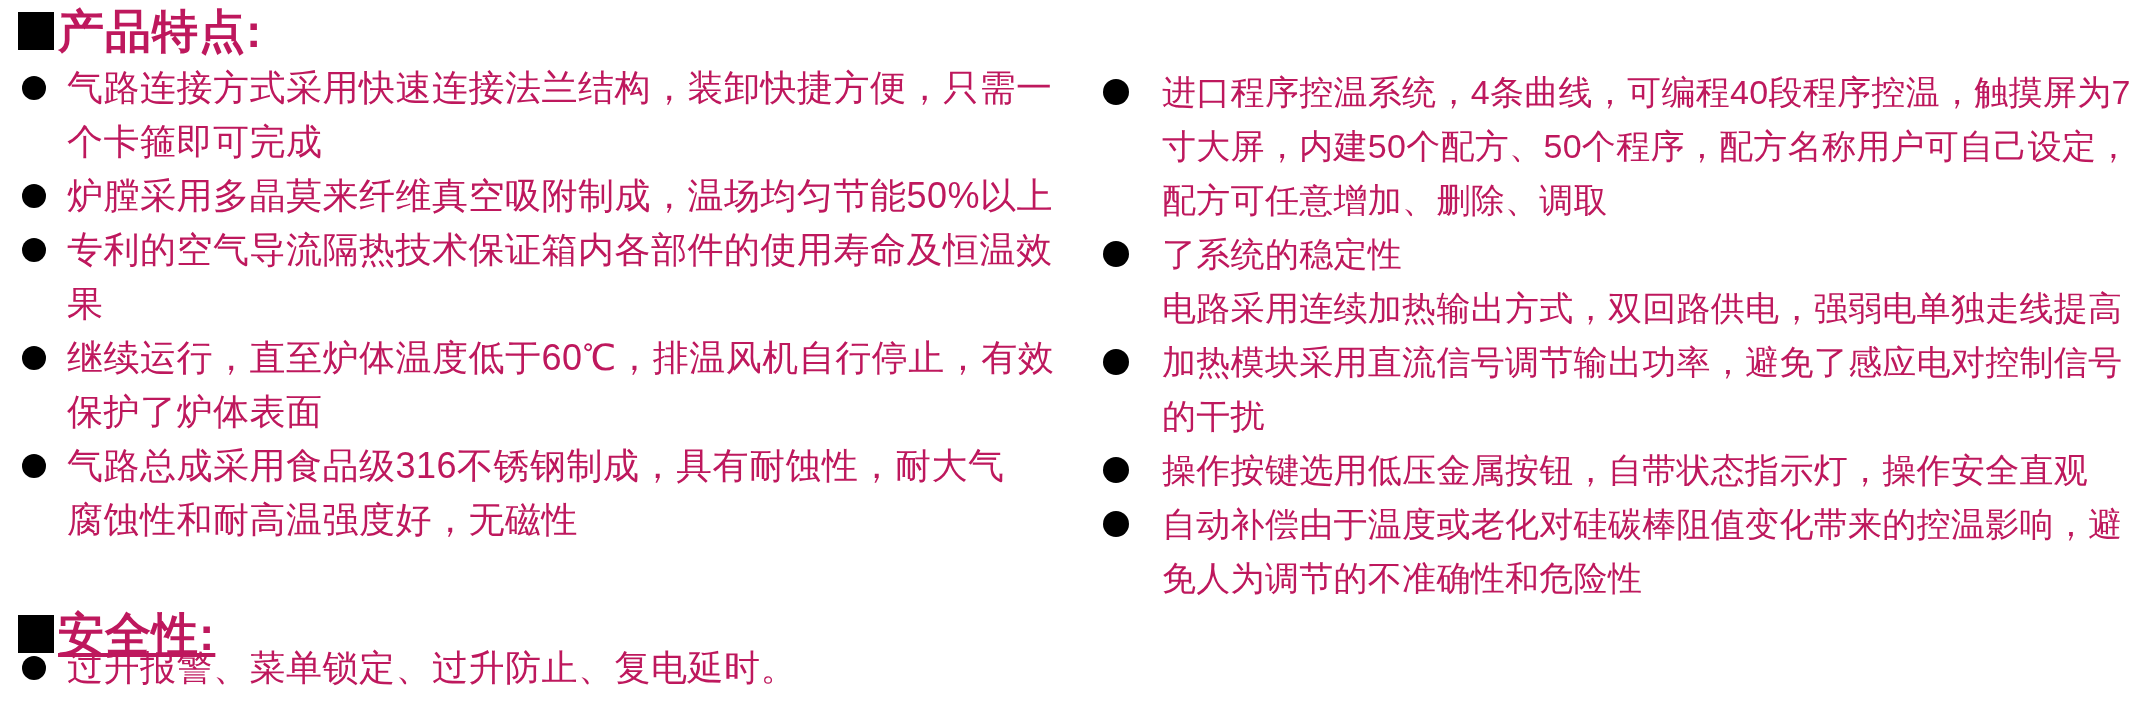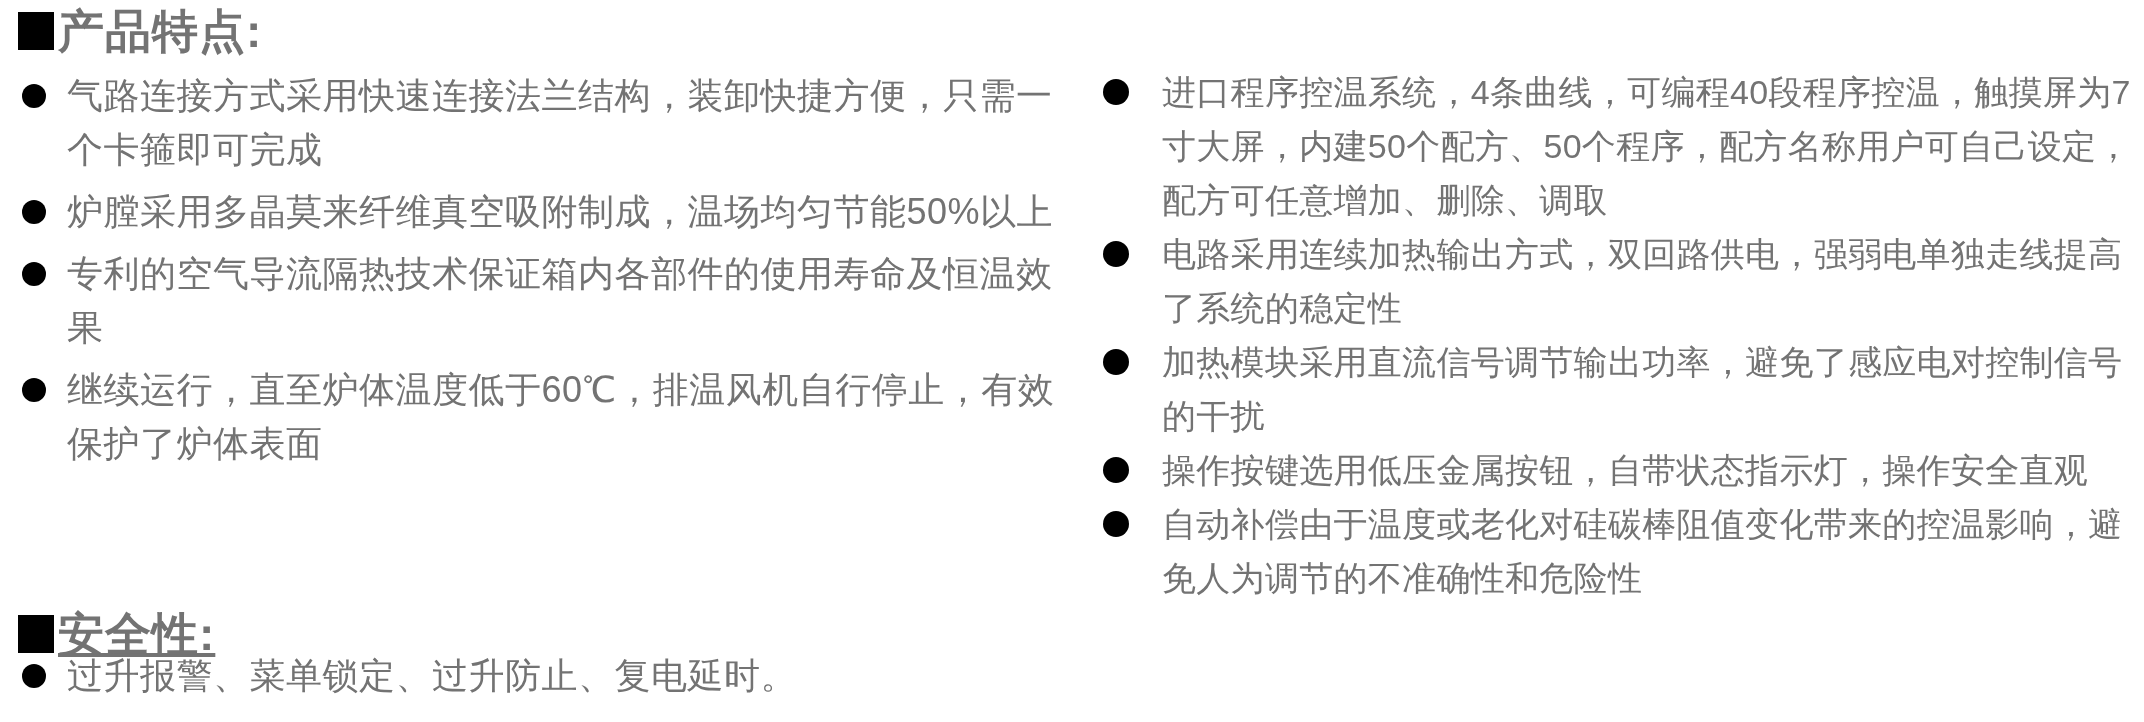--- a/index.html
+++ b/index.html
@@ -5,21 +5,21 @@
   html, body {
     margin: 0;
     padding: 0;
     background: #ffffff;
   }
   .page {
     position: relative;
     width: 2144px;
     height: 722px;
     background: #ffffff;
-    color: #737373;
+    color: #be185d;
     font-family: "Liberation Sans", sans-serif;
     overflow: hidden;
   }
   .section-heading {
     position: absolute;
     display: flex;
     align-items: center;
     height: 50px;
     white-space: nowrap;
   }
@@ -53,21 +53,21 @@
   .line {
     white-space: nowrap;
   }
   
   .list-left {
     left: 18px;
     width: 1060px;
     font-size: 36px;
     letter-spacing: 0.5px;
   }
-  .list-left li { padding-left: 49px; margin-top: 8px; }
+  .list-left li { padding-left: 49px; }
   .list-left .line { line-height: 54px; height: 54px; }
   .list-left .bullet { left: 4px; top: 15px; width: 24px; height: 24px; }
   
   .list-right {
     left: 1103px;
     top: 65px;
     width: 1030px;
     font-size: 34px;
     letter-spacing: 0.3px;
   }
@@ -103,20 +103,25 @@
     <li>
       <span class="bullet"></span>
       <div class="line">专利的空气导流隔热技术保证箱内各部件的使用寿命及恒温效</div>
       <div class="line">果</div>
     </li>
     <li>
       <span class="bullet"></span>
       <div class="line">继续运行，直至炉体温度低于60℃，排温风机自行停止，有效</div>
       <div class="line">保护了炉体表面</div>
     </li>
+    <li>
+      <span class="bullet"></span>
+      <div class="line">气路总成采用食品级316不锈钢制成，具有耐蚀性，耐大气</div>
+      <div class="line">腐蚀性和耐高温强度好，无磁性</div>
+    </li>
   </ul>
 
   <div class="section-heading heading-safety">
     <div class="square-marker"></div>
     <span class="heading-text">安全性:</span>
   </div>
 
   <ul class="bullet-list list-left list-safety">
     <li>
       <span class="bullet"></span>
@@ -126,22 +131,22 @@
 
   <ul class="bullet-list list-right">
     <li>
       <span class="bullet"></span>
       <div class="line">进口程序控温系统，4条曲线，可编程40段程序控温，触摸屏为7</div>
       <div class="line">寸大屏，内建50个配方、50个程序，配方名称用户可自己设定，</div>
       <div class="line">配方可任意增加、删除、调取</div>
     </li>
     <li>
       <span class="bullet"></span>
+      <div class="line">了系统的稳定性</div>
       <div class="line">电路采用连续加热输出方式，双回路供电，强弱电单独走线提高</div>
-      <div class="line">了系统的稳定性</div>
     </li>
     <li>
       <span class="bullet"></span>
       <div class="line">加热模块采用直流信号调节输出功率，避免了感应电对控制信号</div>
       <div class="line">的干扰</div>
     </li>
     <li>
       <span class="bullet"></span>
       <div class="line">操作按键选用低压金属按钮，自带状态指示灯，操作安全直观</div>
     </li>

